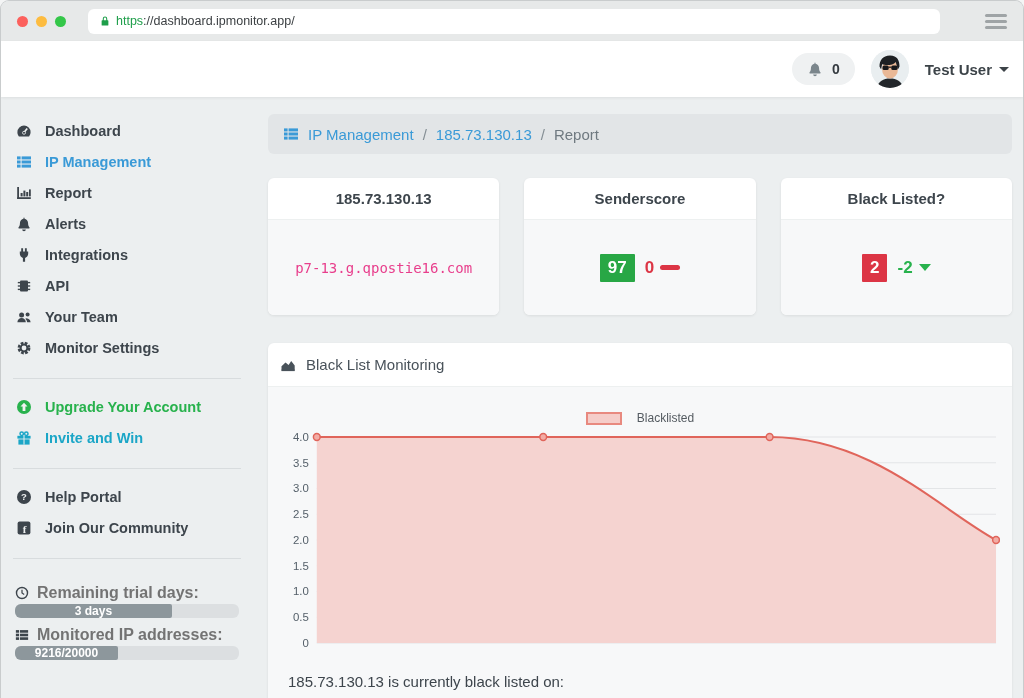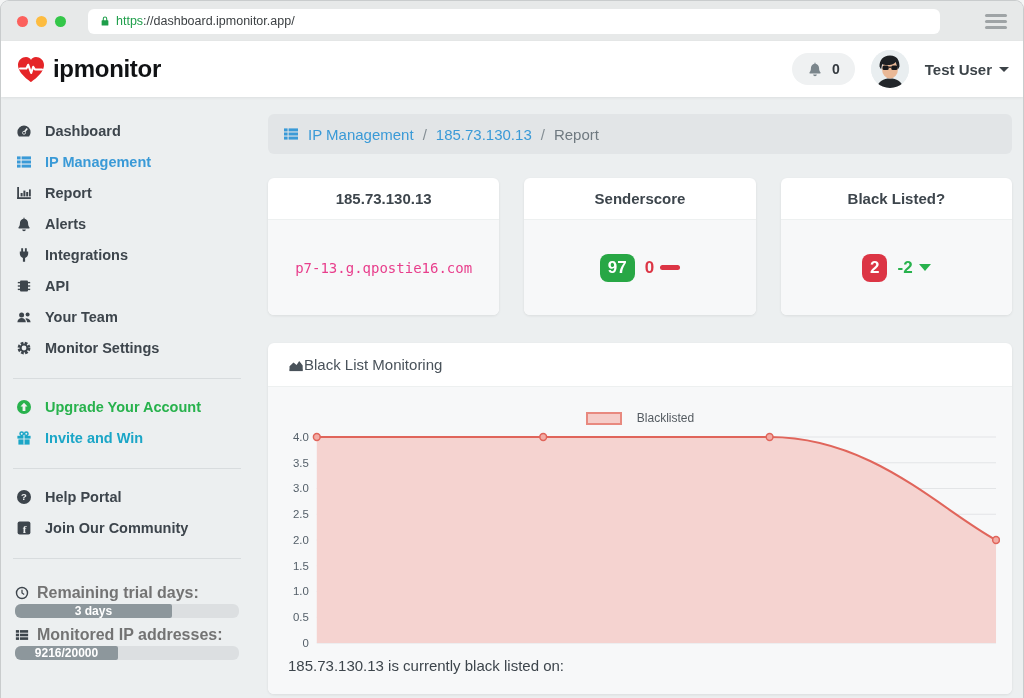--- a/index.html
+++ b/index.html
@@ -63,38 +63,38 @@
   .bc-link { color:#3a9ad7; cursor:pointer; text-decoration:none; }
   .bc-sep { color:#848e94; }
   .bc-current { color:#6f7980; }
 
   .cards-row { display:grid; grid-template-columns:1fr 1fr 1fr; gap:25px; margin-bottom:28px; }
   .stat-card { background:#fff; border-radius:6px; box-shadow:0 1px 3px rgba(0,0,0,.08); overflow:hidden; }
   .stat-head { padding:12px; text-align:center; font-size:15px; font-weight:700; color:#3d454c;
                border-bottom:1px solid #edf0f0; }
   .stat-body { background:#f7f8f9; height:95px; display:flex; align-items:center; justify-content:center; gap:10px; }
   .hostname { font-family:"DejaVu Sans Mono","Liberation Mono",monospace; font-size:14px; color:#e83e8c; }
-  .badge { border-radius:8px; padding:4px 8px; font-size:17px; font-weight:700; color:#fff; }
+  .badge { border-radius:1px; padding:4px 8px; font-size:17px; font-weight:700; color:#fff; }
   .badge.green { background:#28a745; } .badge.red { background:#dc3545; }
   .delta { font-size:17px; font-weight:600; display:flex; align-items:center; gap:6px; }
   .delta.red { color:#dc3545; } .delta.green { color:#28b24d; }
   .minus-dash { width:20px; height:5px; border-radius:2.5px; background:#dc3545; display:inline-block; }
   .caret-dn-green { width:0; height:0; border-left:6px solid transparent; border-right:6px solid transparent;
                     border-top:7px solid #28b24d; display:inline-block; }
 
   .chart-card { background:#fff; border-radius:6px; box-shadow:0 1px 3px rgba(0,0,0,.08); overflow:hidden; }
-  .chart-head { padding:13px 20px; display:flex; align-items:center; font-size:15px;
+  .chart-head { padding:13px 12px; display:flex; align-items:center; gap:10px; font-size:15px;
                 color:#49525a; border-bottom:1px solid #edf0f0; }
   .chart-head svg { width:16px; height:16px; color:#49525a; }
   .chart-body { background:#f7f8f9; padding:24px 12px 20px 12px; }
   .legend { display:flex; align-items:center; justify-content:center; gap:8px; margin-bottom:4px; }
   .legend-swatch { width:36px; height:13px; background:#f5cdc9; border:2px solid #e8897f; }
   .legend-label { font-size:12px; color:#545b61;margin-left:7px; }
   .chart-svg { display:block; width:100%; height:226px; }
-  .chart-footer { margin-top:2px; padding:0 8px; font-size:15px; color:#3d454c; }
+  .chart-footer { margin-top:18px; padding:0 8px; font-size:15px; color:#3d454c; }
 </style>
 </head>
 <body>
 
 <div class="window">
 
   <div class="chrome">
     <div class="dots">
       <span class="dot red"></span>
       <span class="dot yellow"></span>
@@ -107,27 +107,20 @@
       <span><span class="scheme">https</span><span>://dashboard.ipmonitor.app/</span></span>
     </div>
     <div class="burger">
         <span></span>
         <span></span>
         <span></span>
       </div>
   </div>
 
   <div class="appbar">
-    <div class="brand">
-      <svg viewBox="0 0 32 32">
-        <path d="M16 29S3 20.9 3 12C3 7 7 4 11 4c2.5 0 4.4 1.4 5 3 .6-1.6 2.5-3 5-3 4 0 8 3 8 8 0 8.9-13 17-13 17z" fill="#e52528"></path>
-        <polyline points="5,15.5 11.4,15.5 13.2,11.8 16.2,20 18.2,13.8 20,16.5 27,16.5" stroke="#fff" stroke-width="2.1" fill="none" stroke-linejoin="round" stroke-linecap="round"></polyline>
-      </svg>
-      <span class="brand-name">ipmonitor</span>
-    </div>
     <div class="appbar-right">
       <div class="bell-pill">
         <svg viewBox="0 0 16 16">
           <path fill="currentColor" d="M8 15.2a1.9 1.9 0 0 0 1.9-1.7H6.1A1.9 1.9 0 0 0 8 15.2zm5.5-3.7c-.55-.6-1.45-1.5-1.45-4.4 0-2.2-1.5-4-3.55-4.4v-.6a.5.5 0 1 0-1 0v.6C5.45 3.1 3.95 4.9 3.95 7.1c0 2.9-.9 3.8-1.45 4.4-.3.33-.08.95.37.95h10.26c.45 0 .67-.62.37-.95z"></path>
         </svg>
         <span class="bell-count">0</span>
       </div>
       <div class="avatar">
         <svg viewBox="0 0 38 38" width="38" height="38">
           <circle cx="19" cy="19" r="19" fill="#e9eef0"></circle>

